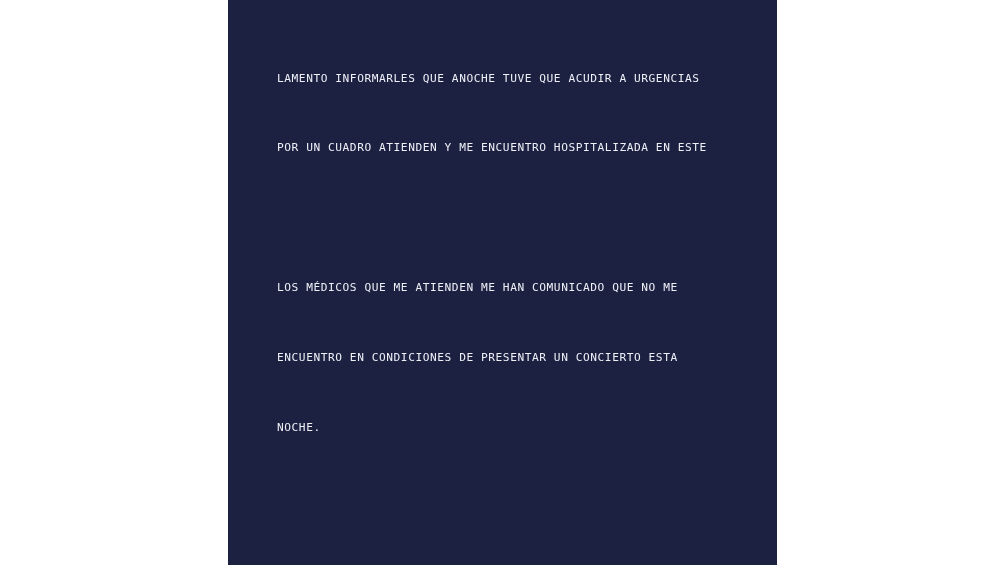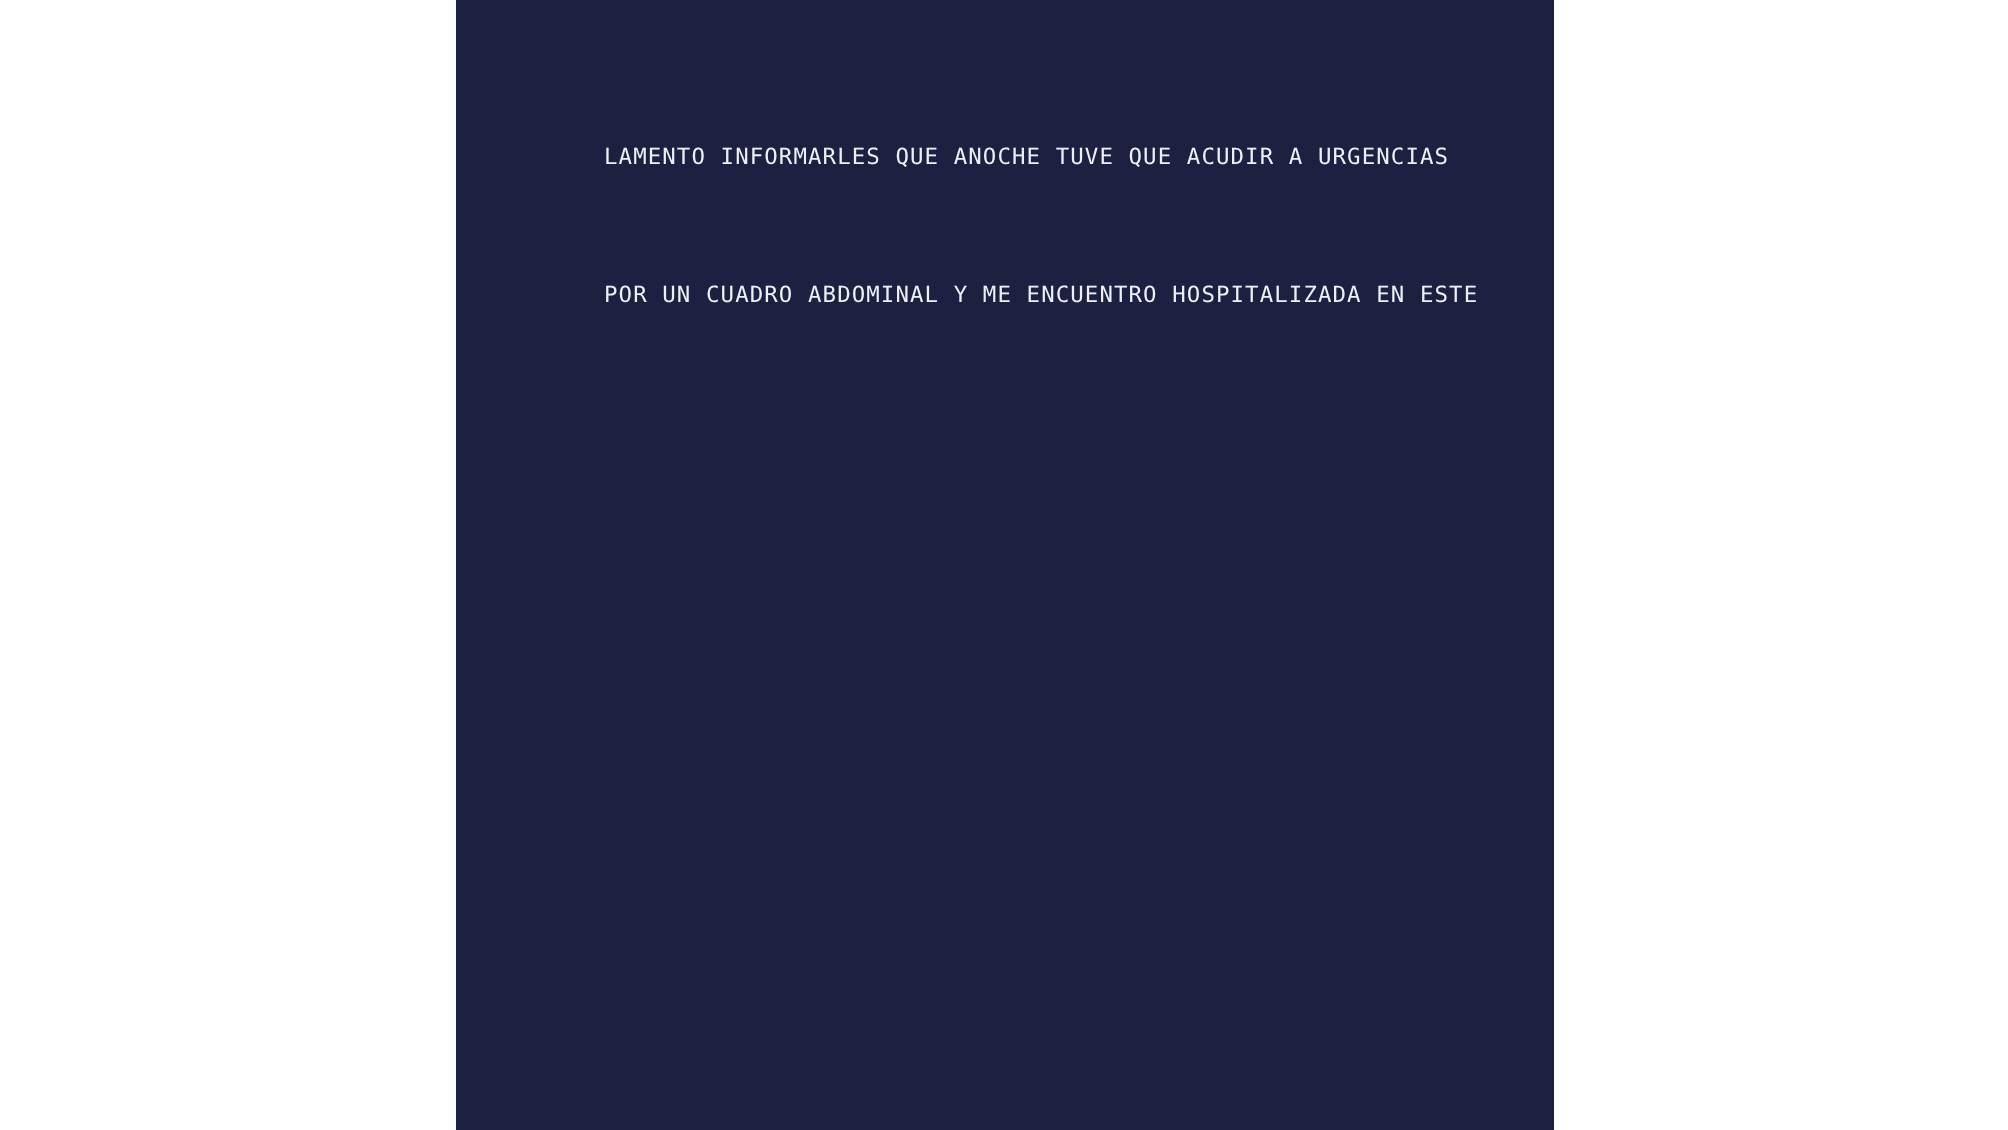--- a/index.html
+++ b/index.html
@@ -5,35 +5,40 @@
     html, body { margin: 0; padding: 0; }
     body {
       width: 1004px; height: 565px; overflow: hidden;
       background: #ffffff; position: relative;
     }
     .panel {
       position: absolute; left: 228px; top: 0;
       width: 549px; height: 565px;
       background: #1c2142;
       box-sizing: border-box;
-      padding: 20px 0 0 74px;
+      padding: 20px 0 0 49px;
     }
     .para {
       margin: 0 0 23.3px 0;
       font-family: "DejaVu Sans Mono", "Liberation Mono", monospace;
       font-size: 11.2px;
       line-height: 23.3px;
       letter-spacing: 0.55px;
       color: #eef0f6;
       white-space: pre;
     }
     .line { display: block; }
   </style>
 </head>
 <body>
 
 <div class="panel">
   <p class="para">
     <span class="line">LAMENTO INFORMARLES QUE ANOCHE TUVE QUE ACUDIR A URGENCIAS</span>
-    <span class="line">POR UN CUADRO ABDOMINAL Y ME ENCUENTRO HOSPITALIZADA EN ESTE</span>
+    <span class="line">POR UN CUADRO ATIENDEN Y ME ENCUENTRO HOSPITALIZADA EN ESTE</span>
+  </p>
+  <p class="para">
+    <span class="line">LOS MÉDICOS QUE ME ATIENDEN ME HAN COMUNICADO QUE NO ME</span>
+    <span class="line">ENCUENTRO EN CONDICIONES DE PRESENTAR UN CONCIERTO ESTA</span>
+    <span class="line">NOCHE.</span>
   </p>
 
 </div>
 
 </body></html>

